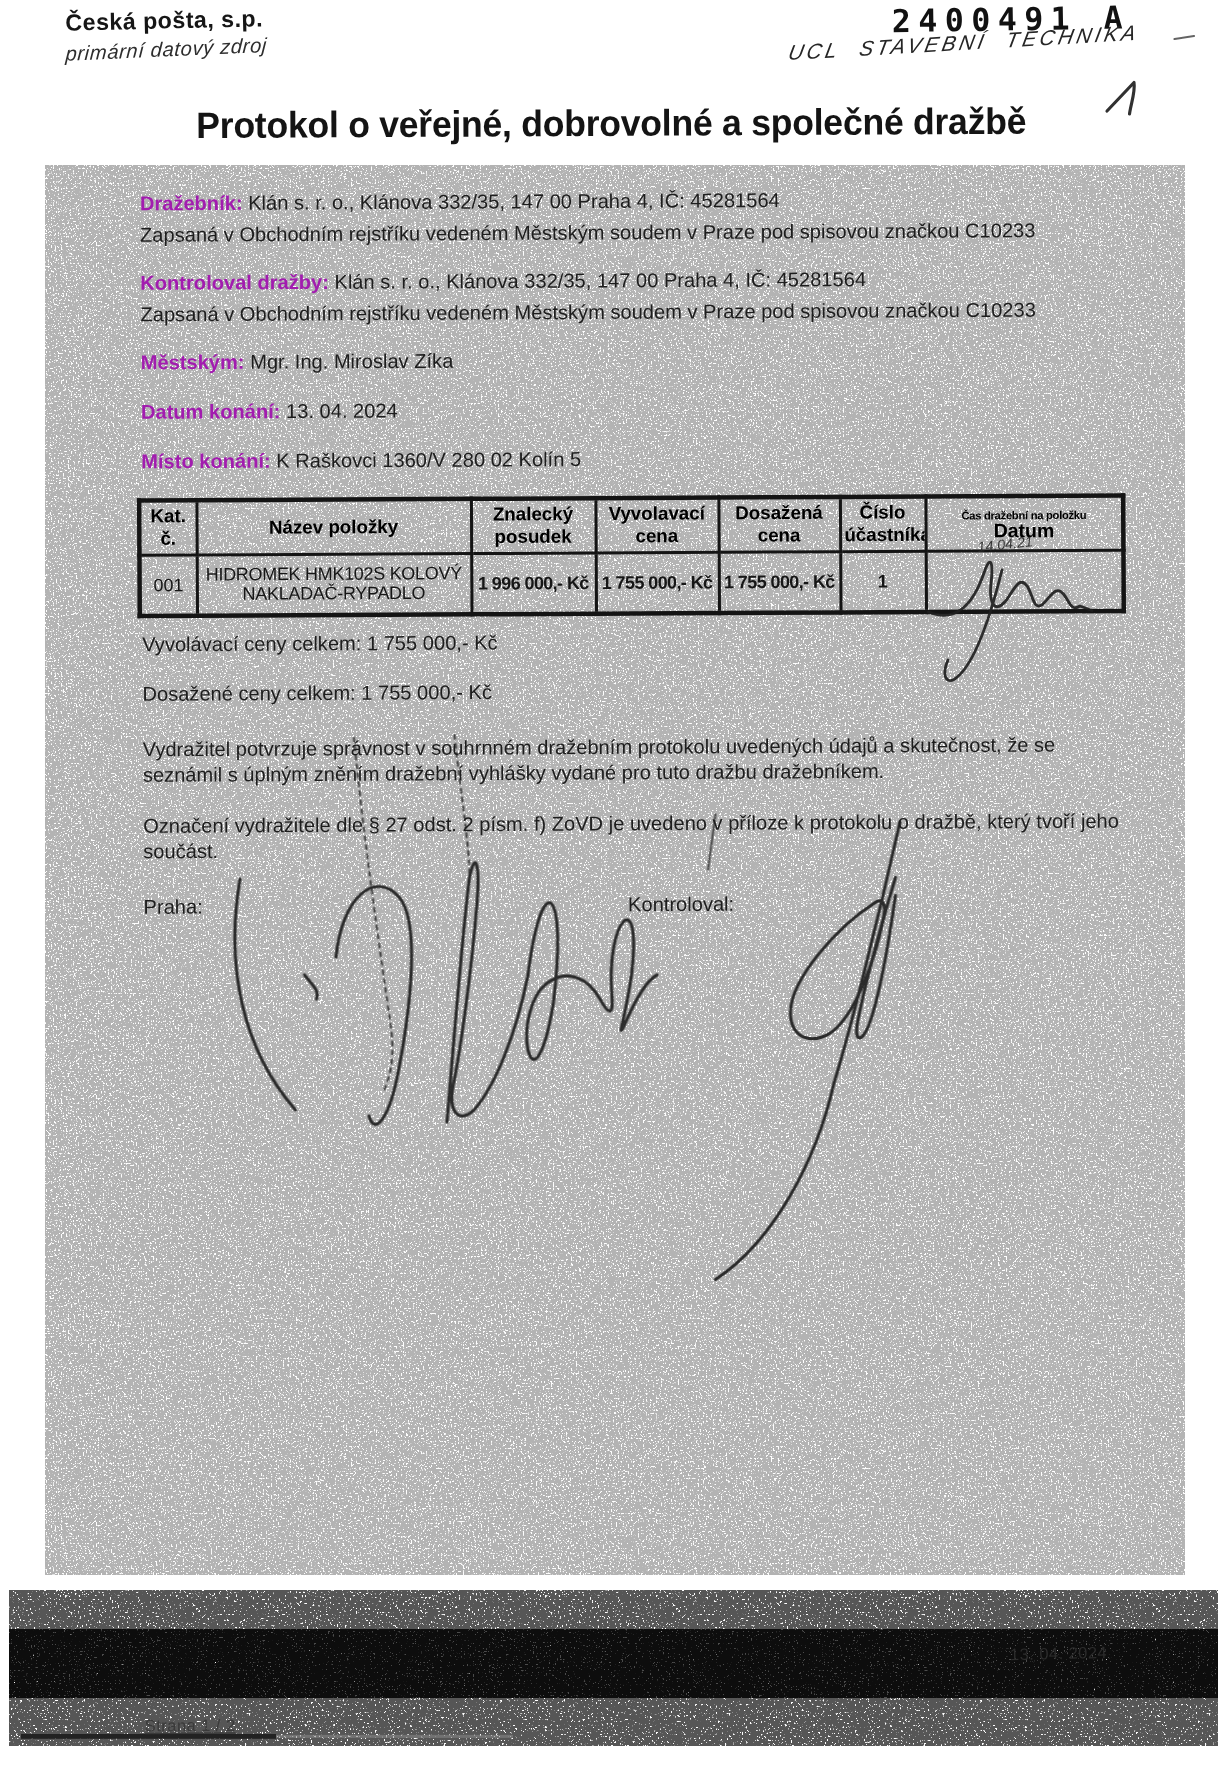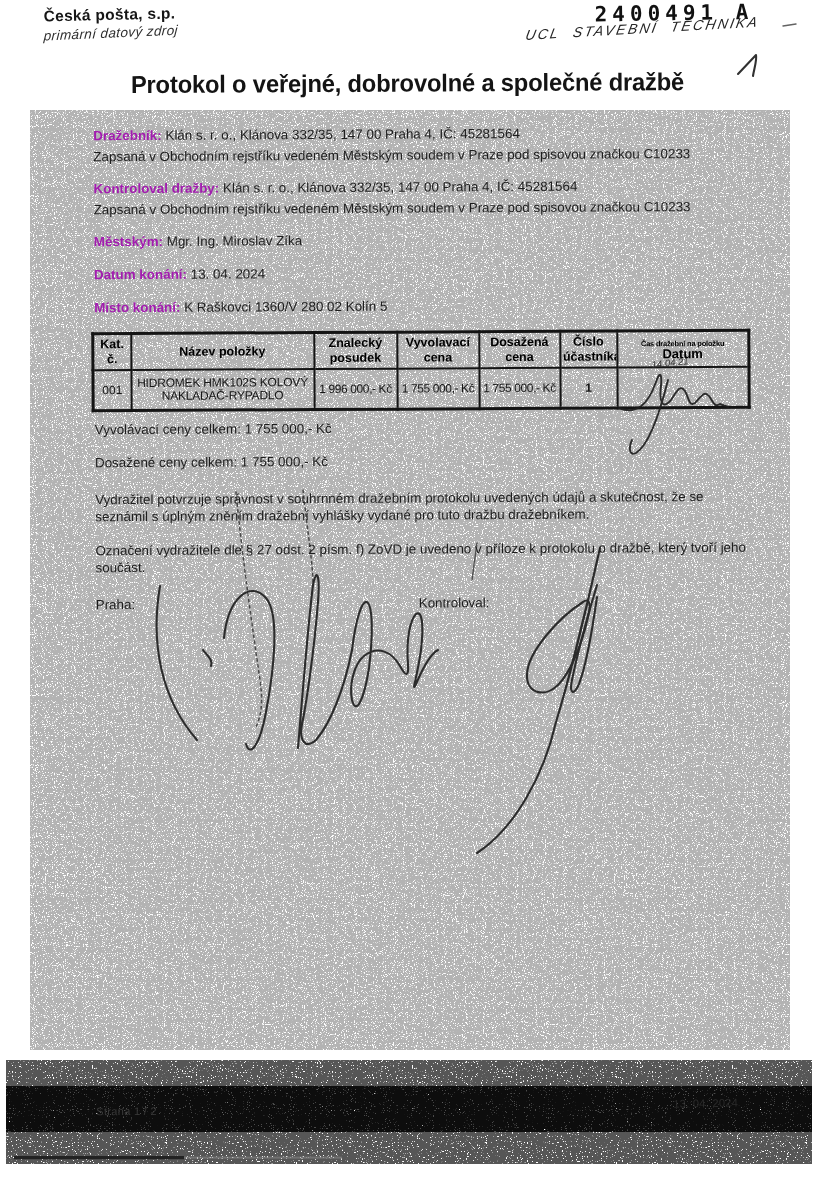--- a/index.html
+++ b/index.html
@@ -31,37 +31,37 @@
 
   
   .tablewrap{left:92px;top:331px;width:658px;}
   table.items{border-collapse:collapse;table-layout:fixed;width:656px;border:3px solid #141414;}
   table.items th,table.items td{border:2px solid #141414;padding:0 2px;overflow:hidden;}
   table.items th{height:34px;font-size:12.5px;font-weight:700;text-align:center;line-height:15px;color:#000000;}
   table.items td{height:38px;font-size:12px;text-align:center;color:#161616;}
   th.podpis .tiny{display:block;font-size:7.5px;font-weight:700;line-height:9px;margin-top:1px;letter-spacing:-.2px;}
   th.podpis .big{display:block;font-size:13px;line-height:13px;margin-top:-1px;}
   td.nazev{font-size:11px;text-align:left;line-height:13px;padding-left:4px;letter-spacing:-.2px;margin-left:36px;}
-  td.price{font-weight:400;font-size:11.3px;letter-spacing:-.4px;white-space:nowrap;border-radius:13px;}
+  td.price{font-weight:700;font-size:11.3px;letter-spacing:-.4px;white-space:nowrap;border-radius:13px;}
   td.kat{font-size:12px;}
   td.cislo{font-weight:700;font-size:13px;}
 
   
   .total{left:95px;font-size:13.4px;color:#1d1d1d;}
   .t1{top:421px}.t2{top:454px}
   .para{left:95px;width:662px;font-size:13.4px;line-height:17px;color:#1d1d1d;}
   .p1{top:490px}.p2{top:541px}
 
   
   .siglabel{top:596px;font-size:13.4px;color:#1d1d1d;}
   .zapsal{left:95px;}
   .kontroloval{left:418px;}
 
   
-  .footer-page{left:93px;top:1104px;font-size:11px;color:#3a3a3a;letter-spacing:.3px;}
+  .footer-page{left:93px;top:1144px;font-size:11px;color:#3a3a3a;letter-spacing:.3px;text-decoration:underline;}
   .footer-date{left:670px;top:1099px;font-size:11px;color:#2c2c2c;letter-spacing:.3px;transform:rotate(-1deg);}
 
   
   .noise-svg{position:absolute;inset:0;z-index:1;}
   .sig-svg{position:absolute;inset:0;z-index:3;pointer-events:none;}
 </style>
 </head>
 <body>
 
 <div class="page">

